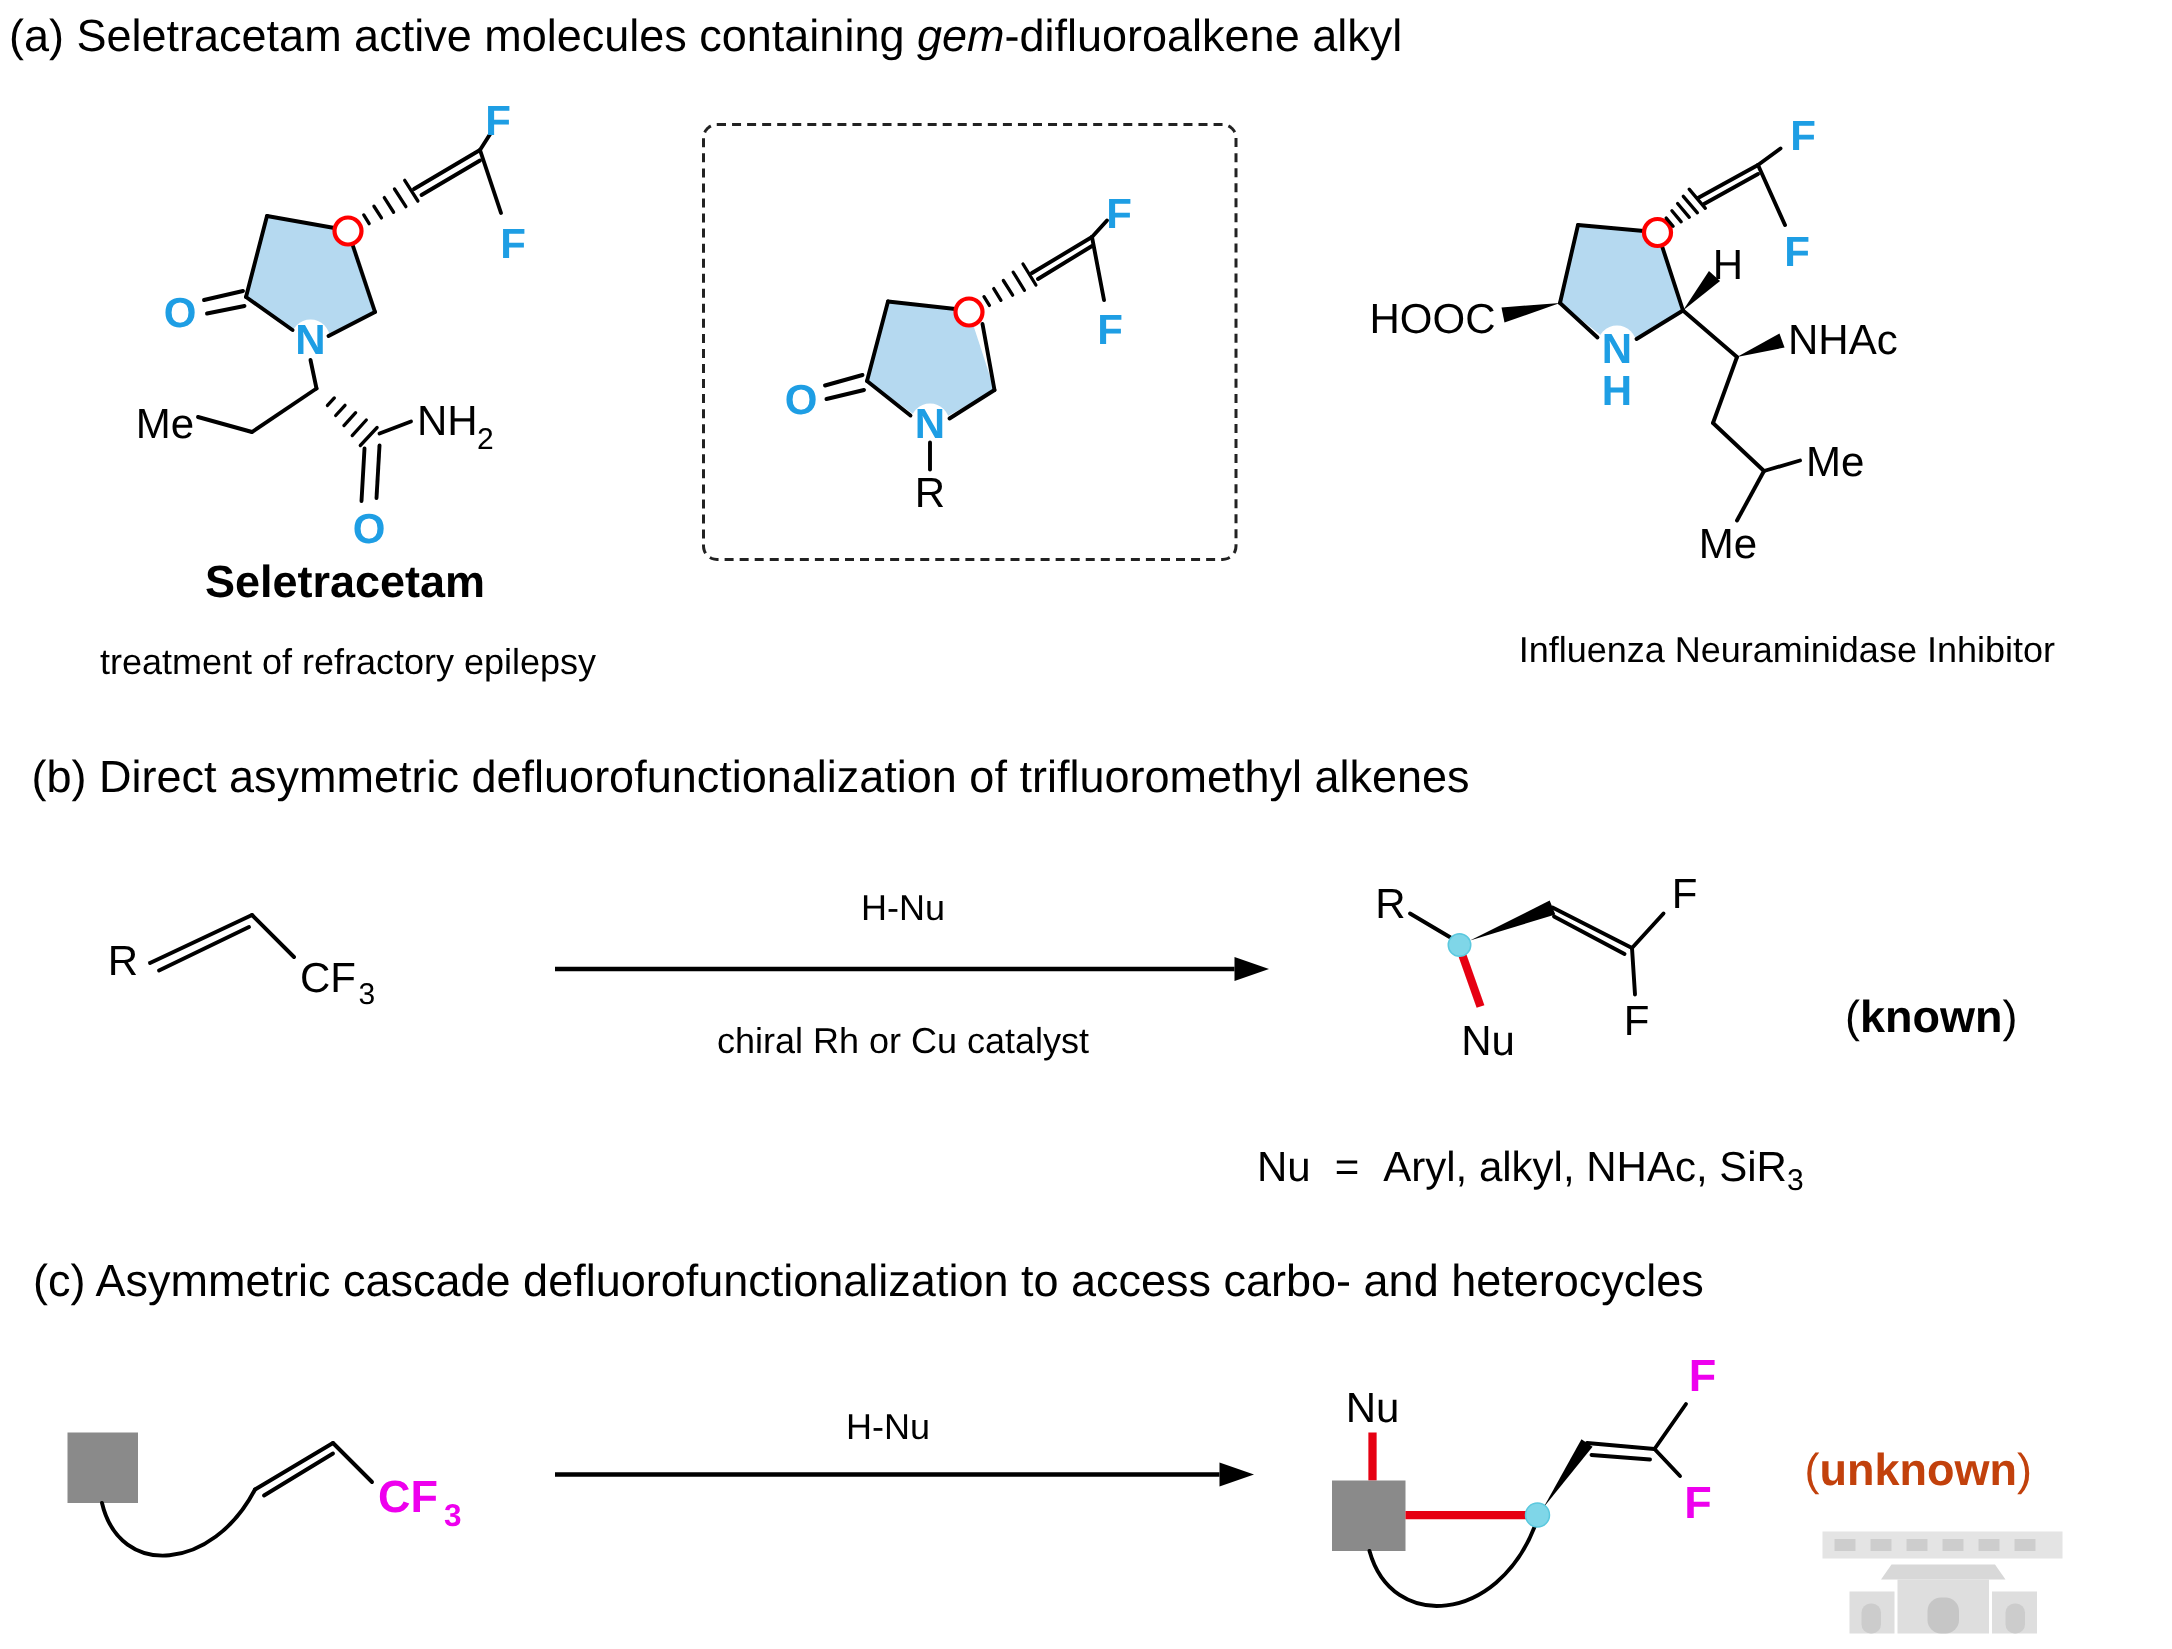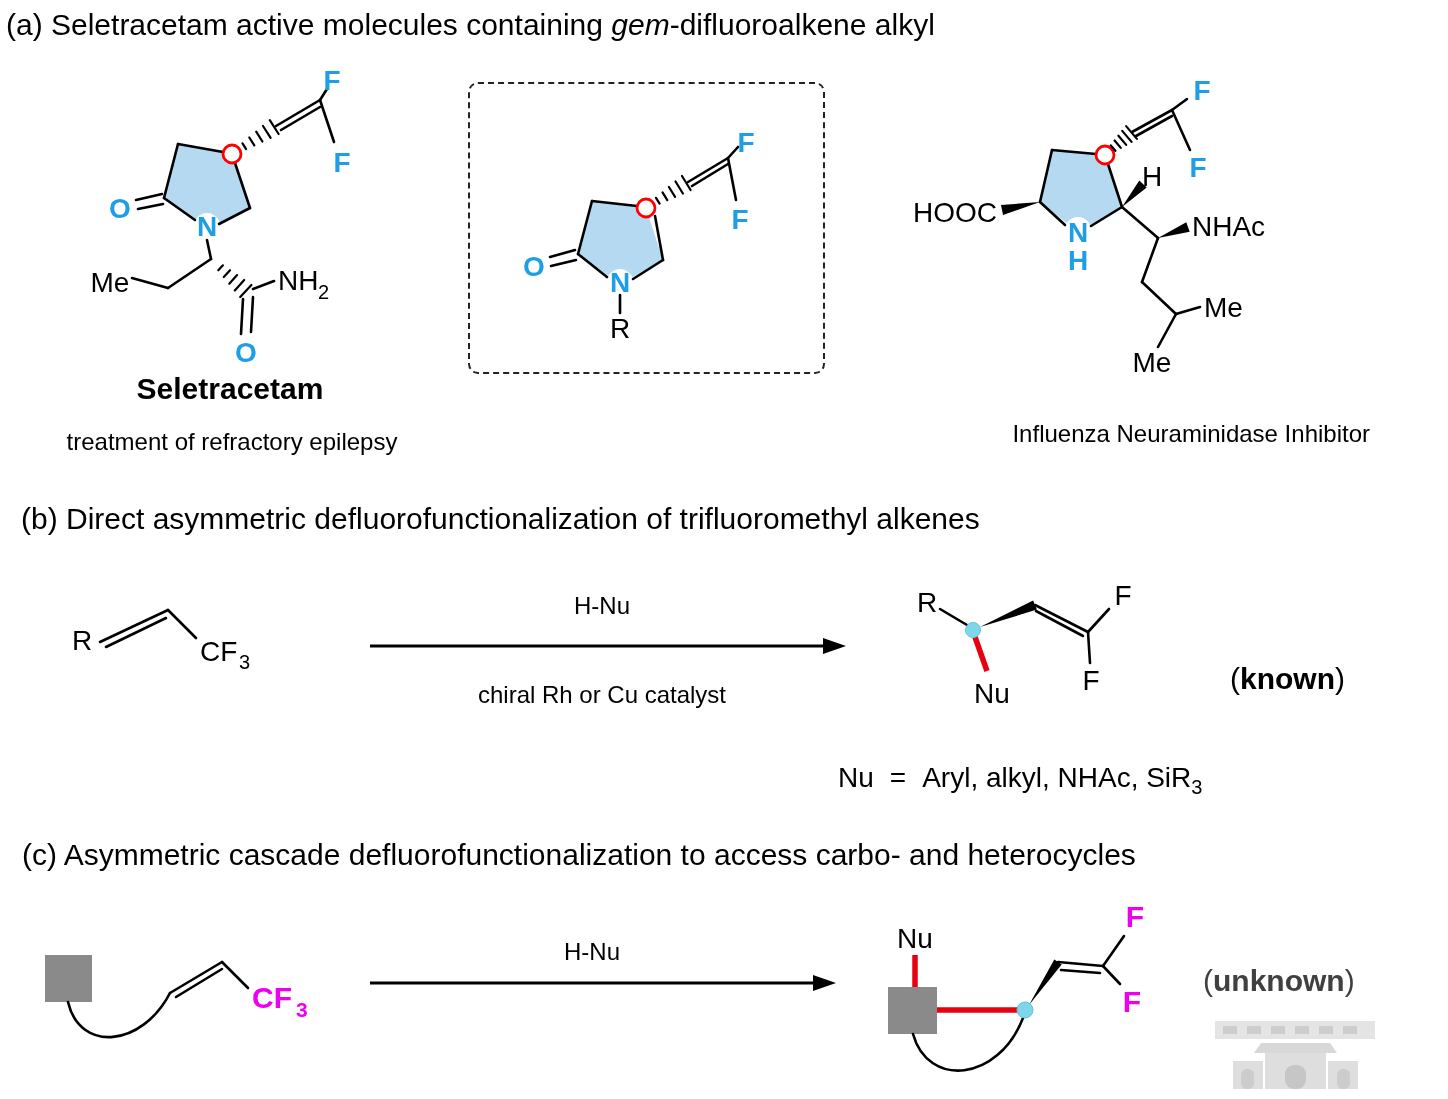--- a/index.html
+++ b/index.html
@@ -5,21 +5,21 @@
   html,body{margin:0;padding:0;background:#fff;}
   #canvas{position:relative;width:1448px;height:1099px;background:#fff;overflow:hidden;
           font-family:"Liberation Sans",sans-serif;color:#000;}
   .abs{position:absolute;}
   .heading{font-size:30px;white-space:nowrap;}
   .cap{font-size:24px;}
   .name{font-size:30px;font-weight:bold;}
   .center{text-align:center;}
   .status{font-size:30px;white-space:nowrap;}
   .status b{font-weight:bold;}
-  .red{color:#404040;}
+  .red{color:#c2410c;}
   .dashedbox{border:2.5px dashed #222;border-radius:10px;}
   svg{display:block;}
   svg text{font-family:"Liberation Sans",sans-serif;}
   .t-blue{fill:#1E9EE4;font-weight:bold;font-size:28px;}
   .t-black{fill:#000;font-size:28px;}
   .t-mag{fill:#EE00EE;font-weight:bold;font-size:30px;}
   .t-sub{font-size:20px;}
   .bond{stroke:#000;stroke-width:2.6;stroke-linecap:round;fill:none;}
   .hash{stroke:#000;stroke-width:2.2;stroke-linecap:round;}
   .wedge{fill:#000;stroke:none;}

